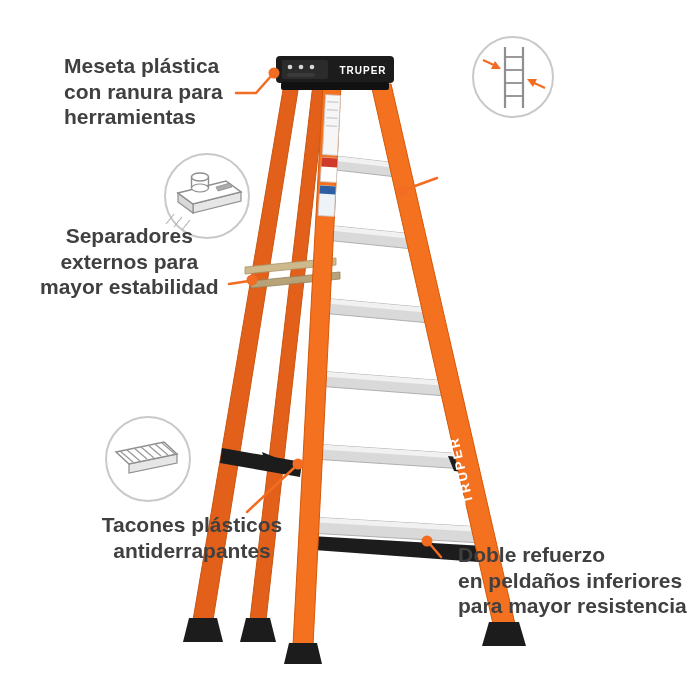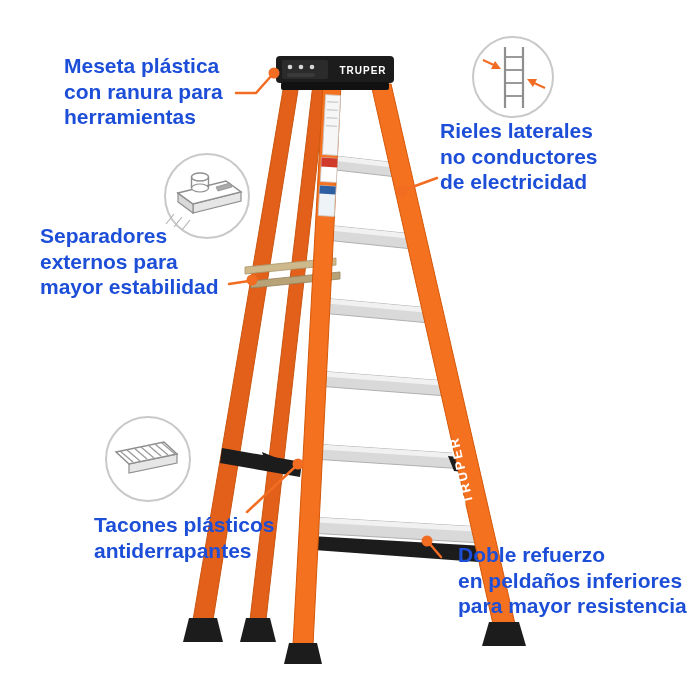--- a/index.html
+++ b/index.html
@@ -1,24 +1,24 @@
 <!DOCTYPE html>
 <html><head>
 <meta charset="utf-8">
 <style>
   html,body{margin:0;padding:0;background:#ffffff;}
   .stage{position:relative;width:700px;height:700px;background:#ffffff;overflow:hidden;
          font-family:"Liberation Sans",sans-serif;}
   .stage svg{position:absolute;left:0;top:0;}
-  .callout{position:absolute;font-weight:700;color:#1d4ed8;font-size:21px;
+  .callout{position:absolute;font-weight:700;color:#404040;font-size:21px;
            line-height:1.22;white-space:pre-line;letter-spacing:0;}
   #c-meseta{left:64px;top:53px;}
   #c-rieles{left:440px;top:118px;}
-  #c-separadores{left:40px;top:223px;}
-  #c-tacones{left:94px;top:512px;width:196px;text-align:left;}
+  #c-separadores{left:40px;top:223px;text-align:center;}
+  #c-tacones{left:94px;top:512px;width:196px;text-align:center;}
   #c-refuerzo{left:430px;top:542px;margin-left:28px;}
 </style>
 </head>
 <body>
 
 <div class="stage">
 
 <svg width="700" height="700" viewBox="0 0 700 700">
 
   <g>
@@ -164,23 +164,20 @@
     <circle cx="402" cy="191" r="5.5"></circle>
     <circle cx="252" cy="280" r="5.5"></circle>
     <circle cx="298" cy="464" r="5.5"></circle>
     <circle cx="427" cy="541" r="5.5"></circle>
   </g>
 </svg>
 
 <div class="callout" id="c-meseta">Meseta plástica
 con ranura para
 herramientas</div>
-<div class="callout" id="c-rieles">Rieles laterales
-no conductores
-de electricidad</div>
 <div class="callout" id="c-separadores">Separadores
 externos para
 mayor estabilidad</div>
 <div class="callout" id="c-tacones">Tacones plásticos
 antiderrapantes</div>
 <div class="callout" id="c-refuerzo">Doble refuerzo
 en peldaños inferiores
 para mayor resistencia</div>
 
 </div>

